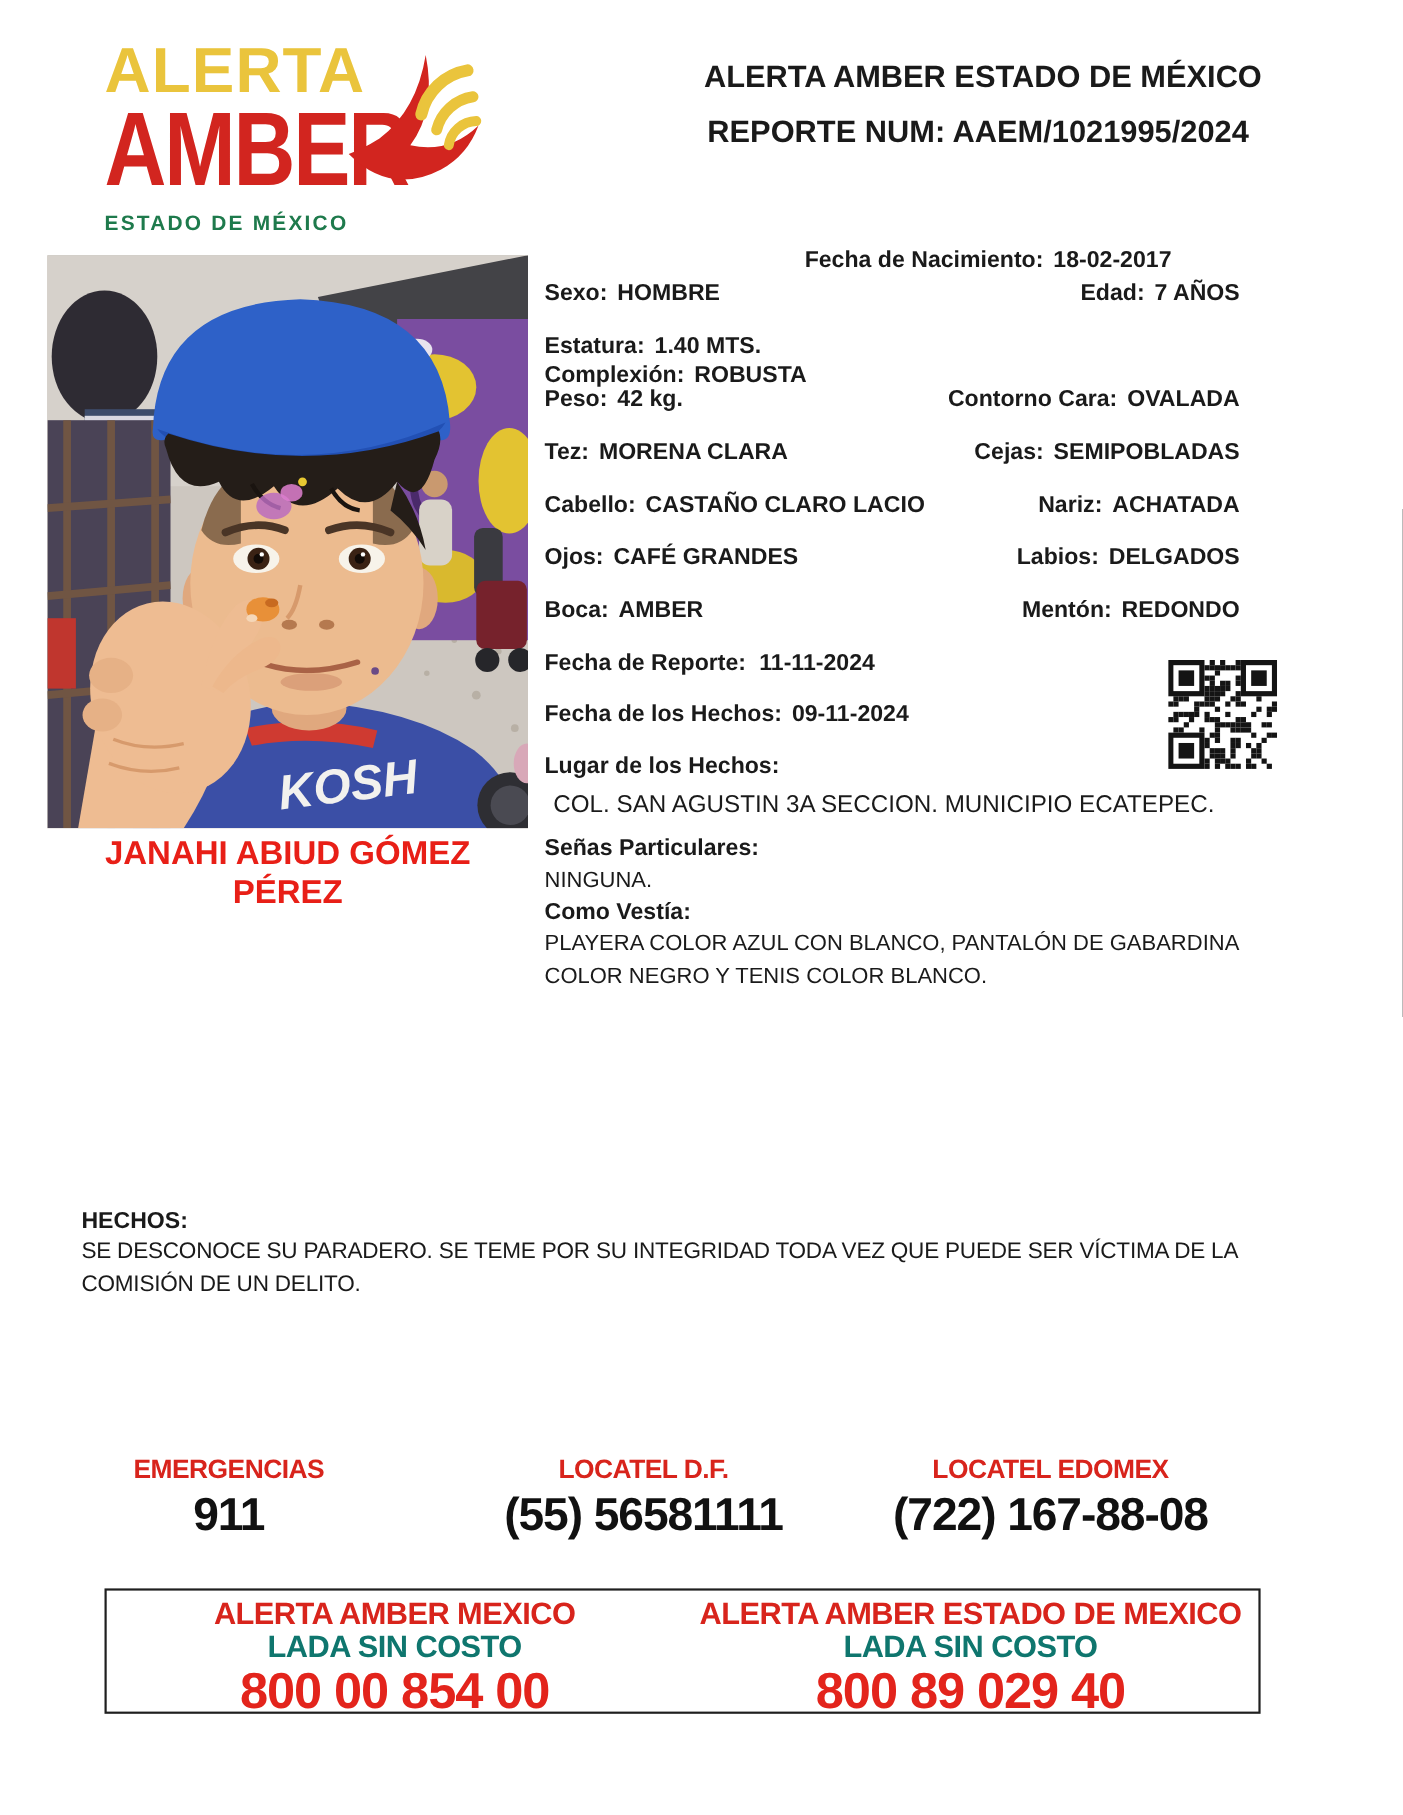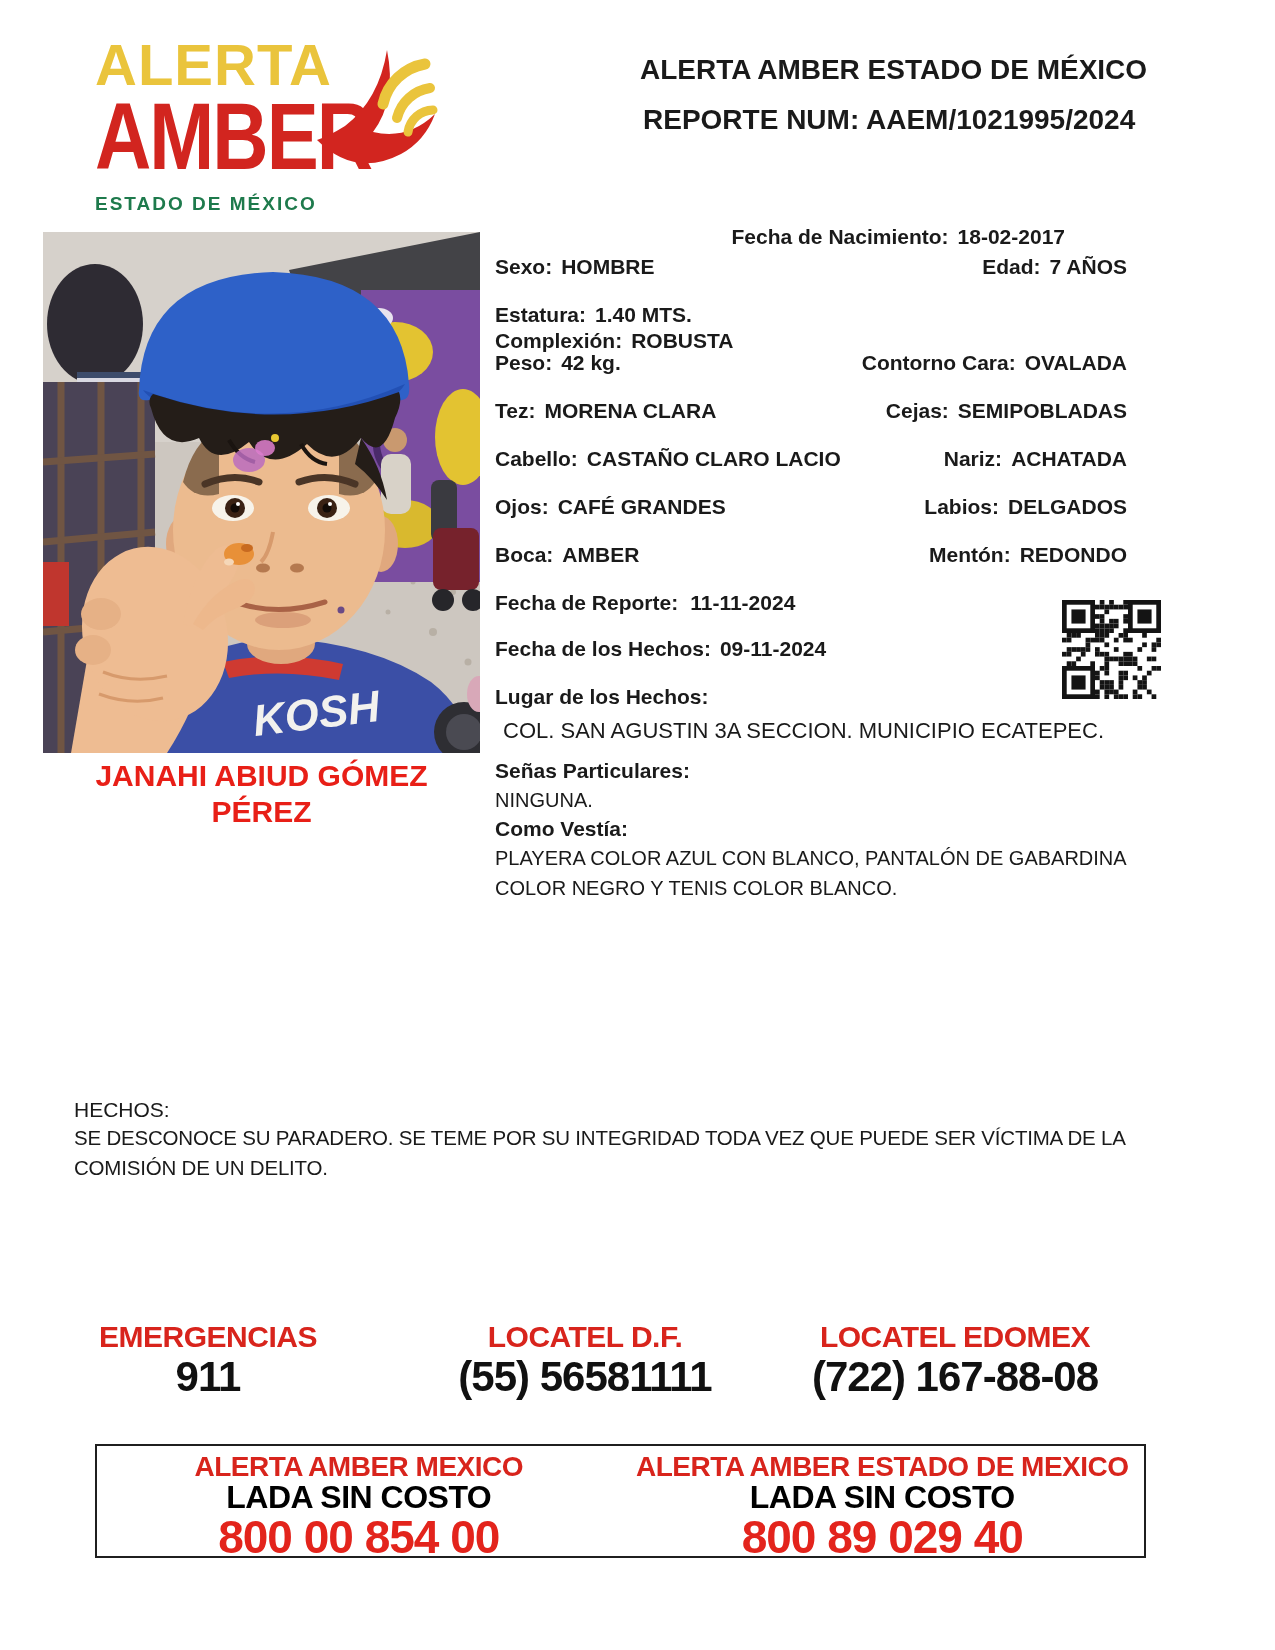--- a/index.html
+++ b/index.html
@@ -23,35 +23,35 @@
   .child-name{left:43px;top:758px;width:437px;text-align:center;font-size:30px;font-weight:bold;color:#e81f17;line-height:36px;}
   
   .dline{left:495px;width:652px;font-size:21px;font-weight:bold;line-height:26px;white-space:nowrap;}
   .drow{display:flex;justify-content:space-between;padding-right:20px;box-sizing:border-box;}
   .pair .val{margin-left:9px;}
   .dob{display:flex;justify-content:flex-end;padding-right:82px;box-sizing:border-box;}
   .sect-val{font-weight:normal;font-size:22px;}
   .cond{font-weight:normal;font-size:20px;letter-spacing:0px;}
   .qr{left:1062px;top:600px;width:99px;height:99px;}
   
-  .facts-label{left:74px;top:1098px;font-size:21px;font-weight:normal;}
+  .facts-label{left:74px;top:1098px;font-size:21px;font-weight:bold;}
   .facts-line1{left:74px;top:1126px;width:1060px;font-size:20.5px;font-weight:normal;letter-spacing:-0.2px;}
   .facts-line2{left:74px;top:1156px;width:1060px;font-size:20.5px;font-weight:normal;letter-spacing:-0.2px;}
   
   .contact{top:1320px;text-align:center;}
-  .contact .cname{font-size:30px;font-weight:bold;color:#d8241c;letter-spacing:-0.5px;line-height:34px;}
+  .contact .cname{font-size:24px;font-weight:bold;color:#d8241c;letter-spacing:-0.5px;line-height:34px;}
   .contact .cnum{font-size:42px;font-weight:bold;color:#111;line-height:46px;letter-spacing:-1px;}
   .c1{left:63px;width:290px;}
   .c2{left:395px;width:380px;}
   .c3{left:770px;width:370px;}
   
   .hotbox{left:95px;top:1444px;width:1051px;height:114px;border:2px solid #1f1f1f;display:flex;box-sizing:border-box;}
   .hotcell{width:50%;text-align:center;padding-top:6px;box-sizing:border-box;}
   .hot-title{font-size:28px;font-weight:bold;color:#d8241c;line-height:30px;letter-spacing:-0.5px;}
-  .hot-sub{font-size:32px;font-weight:bold;color:#000000;line-height:30px;letter-spacing:-0.5px;}
+  .hot-sub{font-size:28px;font-weight:bold;color:#0f766e;line-height:30px;letter-spacing:-0.5px;}
   .hot-num{font-size:46px;font-weight:bold;color:#e3241c;line-height:46px;margin-top:2px;letter-spacing:-1px;}
 </style>
 </head>
 <body>
 
 <div class="page">
 
   <div class="abs logo">
     <div class="logo-alerta">ALERTA</div>
     <div class="logo-amber">AMBER</div>

